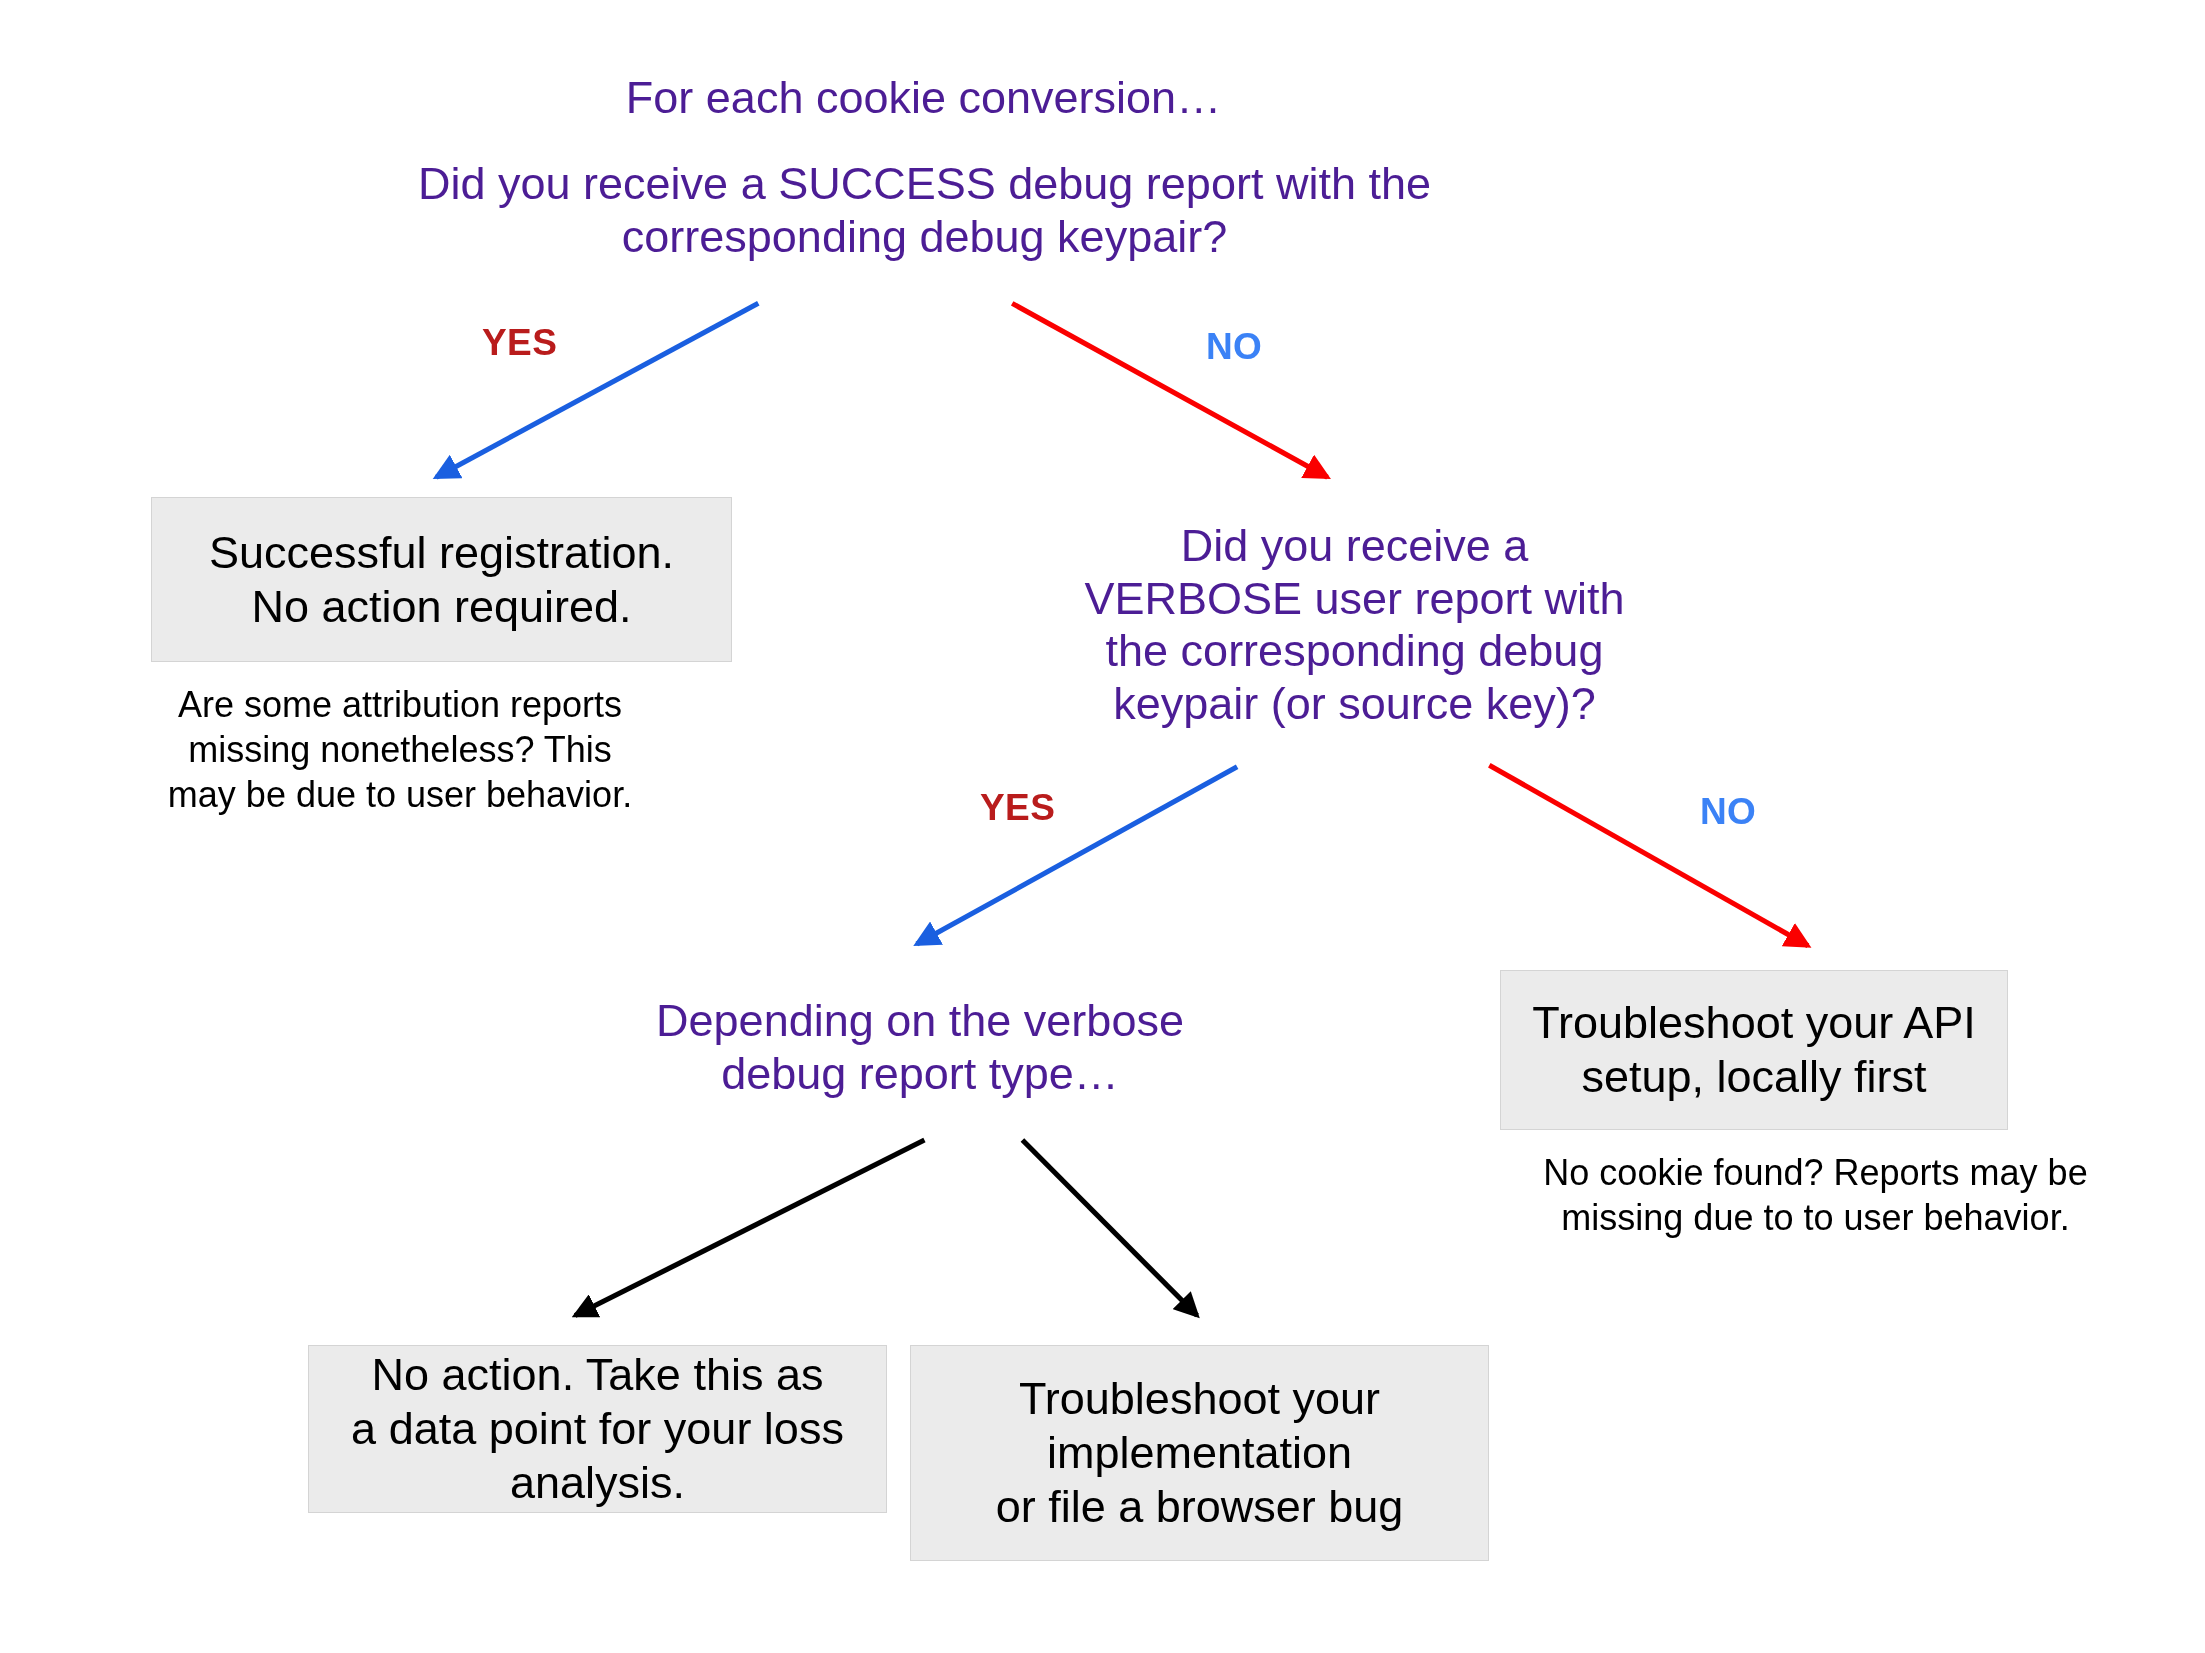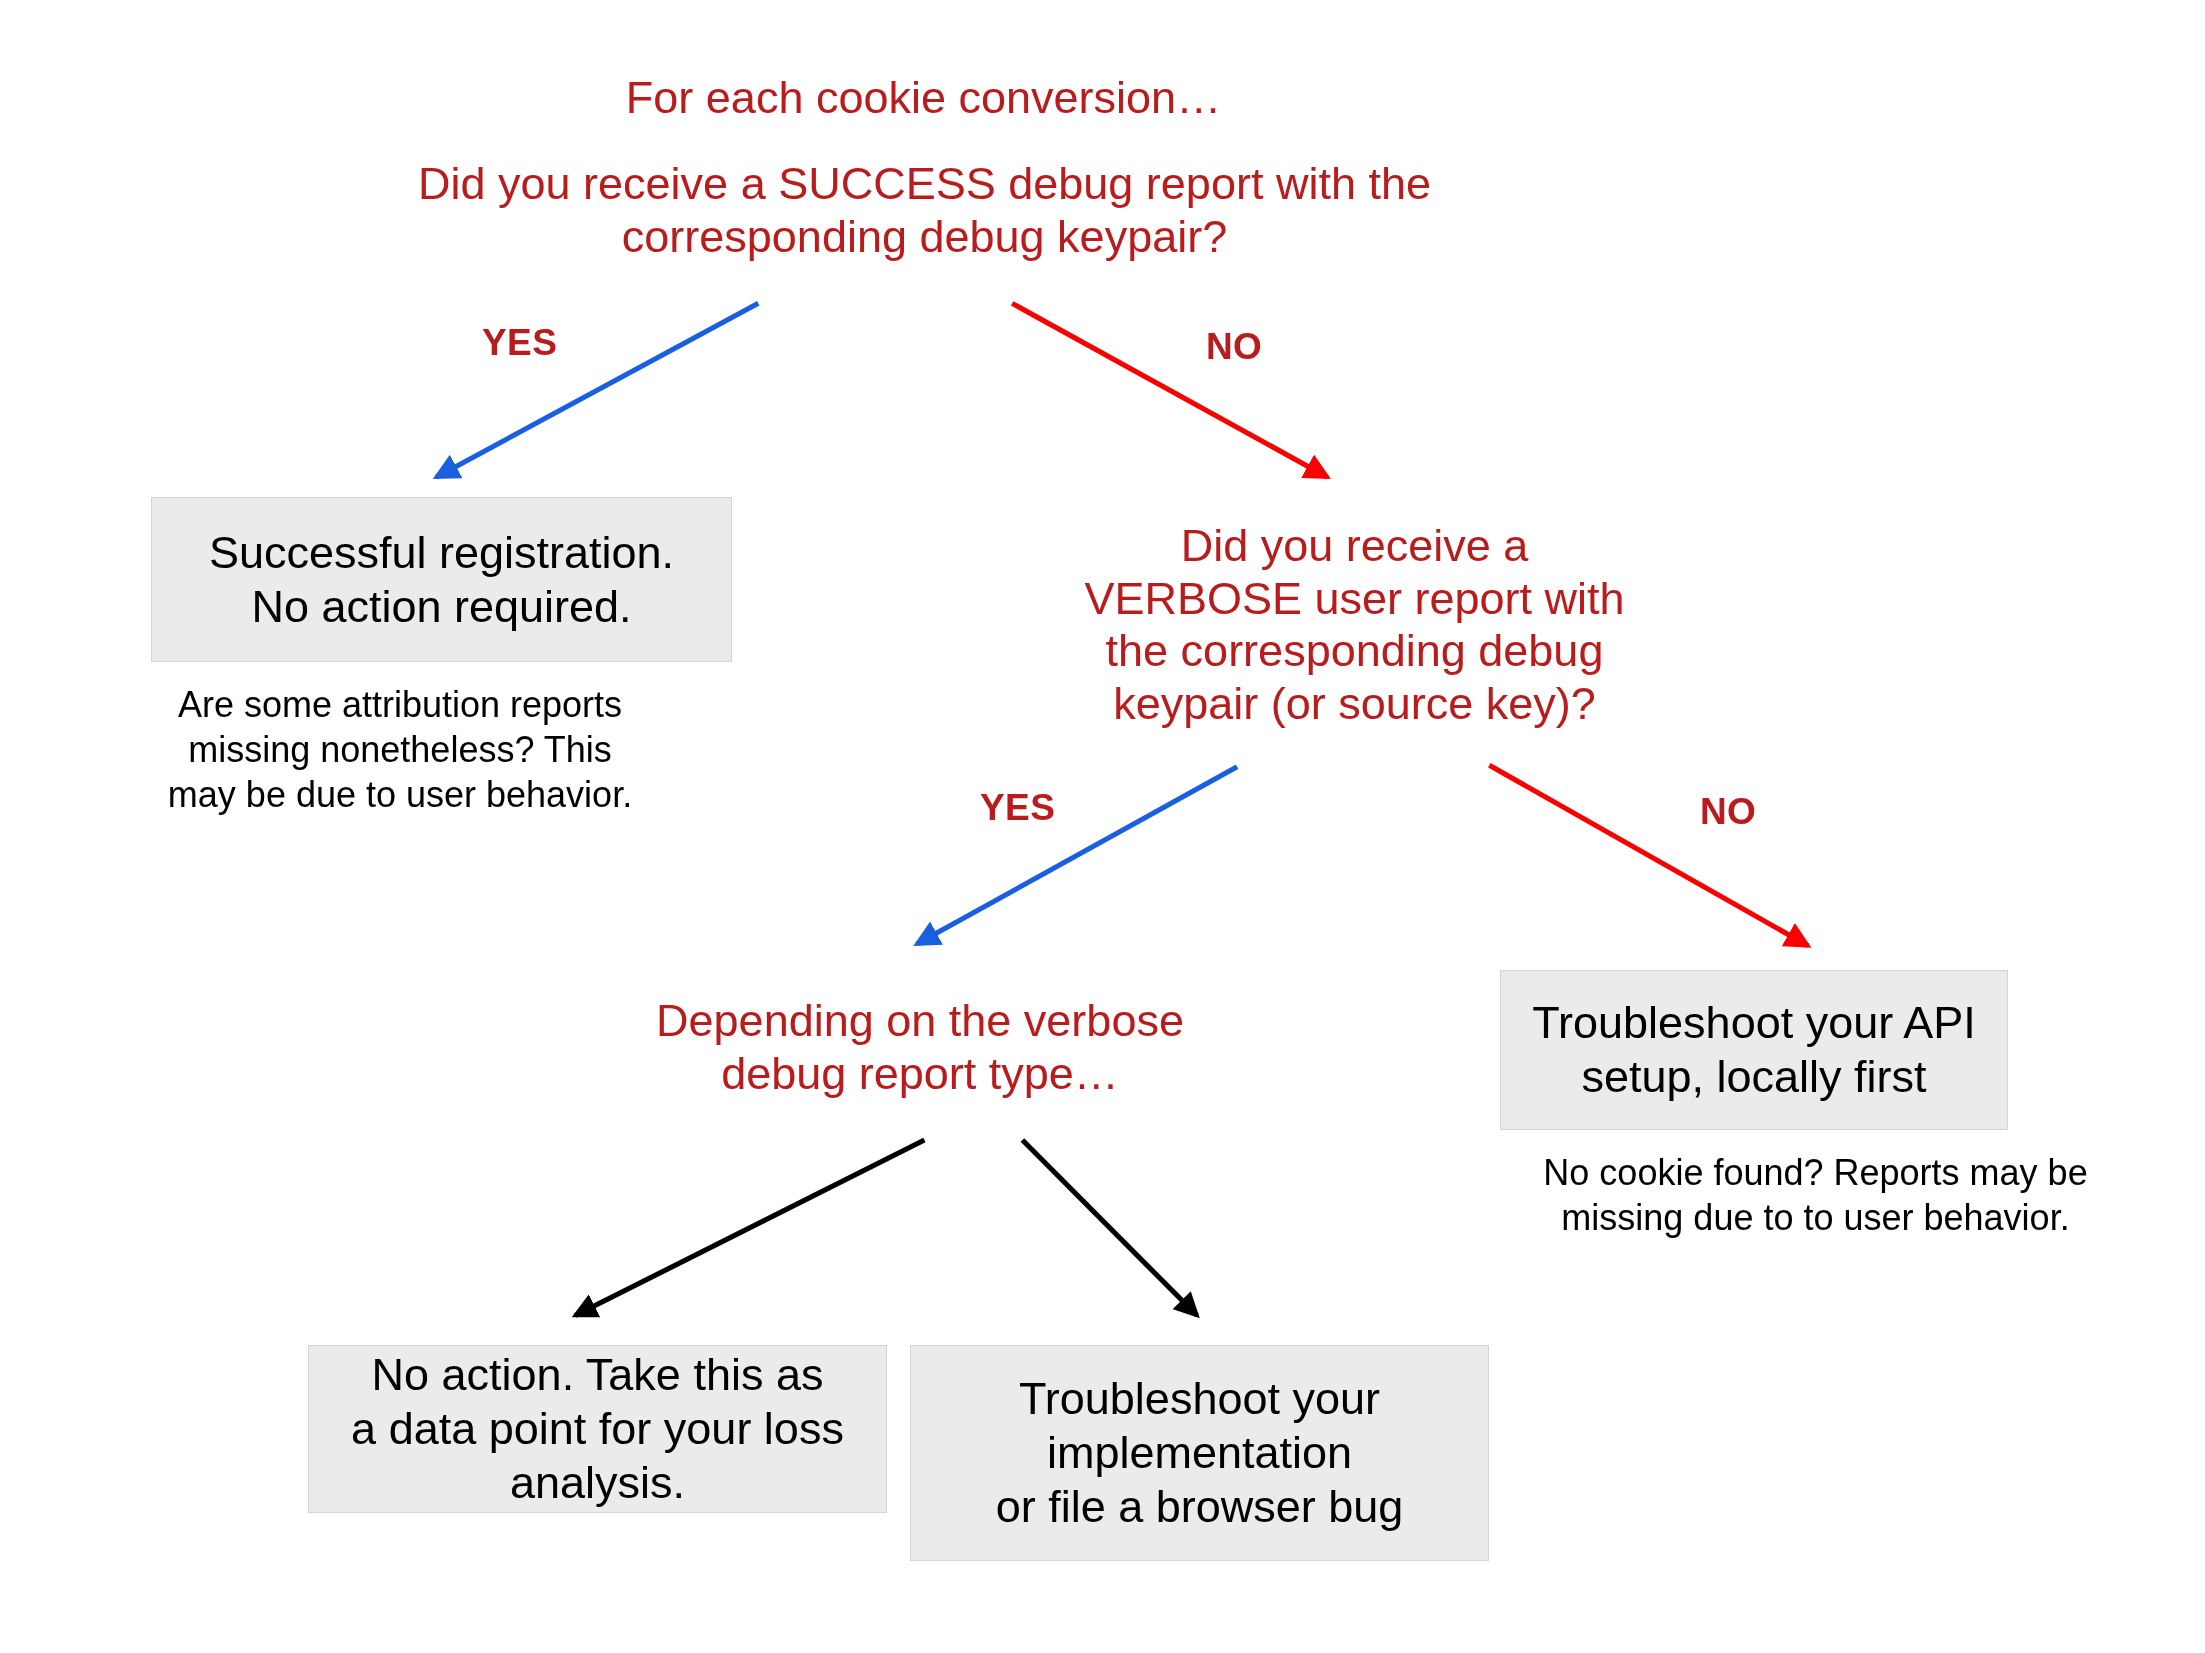--- a/index.html
+++ b/index.html
@@ -29,21 +29,21 @@
     pointer-events: none;
   }
   .node {
     position: absolute;
     text-align: center;
     line-height: 1.17;
   }
   
   .text-node {
     font-size: 45px;
-    color: #b91c1c;
+    color: #4c1d95;
     white-space: pre-line;
   }
   .text-node .em { font-weight: normal; text-align: center; }
 
   
   .box-node {
     background: #ebebeb;
     border: 1.7px solid #d4d4d4;
     display: flex;
     align-items: center;
@@ -63,21 +63,21 @@
   }
 
   
   .edge-label {
     position: absolute;
     font-size: 37px;
     font-weight: bold;
     letter-spacing: 0.4px;
   }
   .edge-label.yes { color: #b91c1c; }
-  .edge-label.no  { color: #b91c1c; }
+  .edge-label.no  { color: #3b82f6; }
 
   
   #n-intro      { left: 489px;  top: 72px;   width: 869px; }
   #n-q1         { left: 281px;  top: 158px;  width: 1287px; }
   #n-box-success{ left: 109px;  top: 497px;  width: 581px;  height: 165px; margin-left: 42px; }
   #n-cap-success{ left: 102px;  top: 682px;  width: 596px;  }
   #n-q2         { left: 988px; top: 520px;  width: 733px;  }
   #n-verbose    { left: 579px;  top: 995px; width: 682px;  }
   #n-box-api    { left: 1500px; top: 970px; width: 508px;  height: 160px; }
   #n-cap-api    { left: 1466px; top: 1150px; width: 699px;  }

